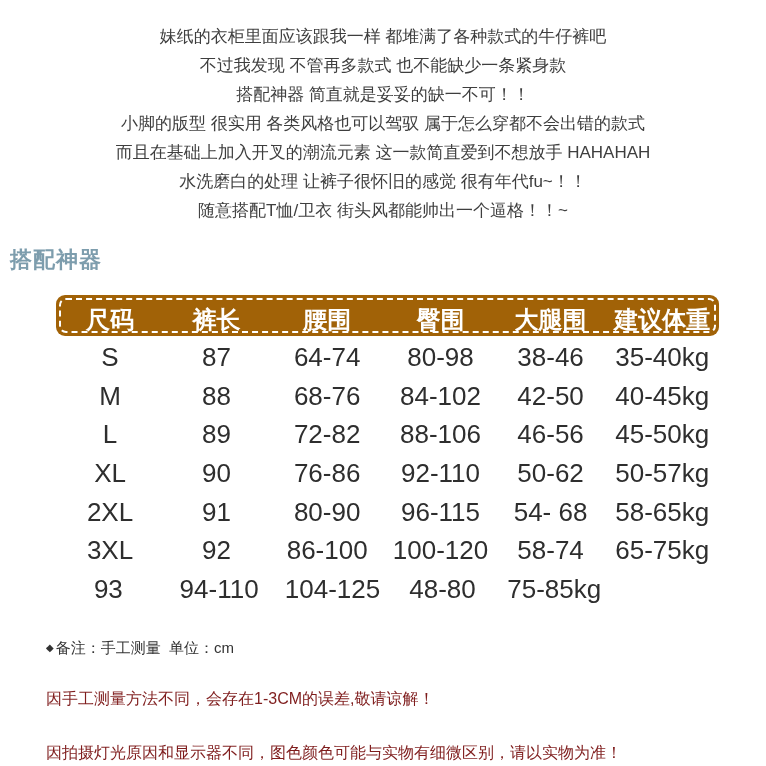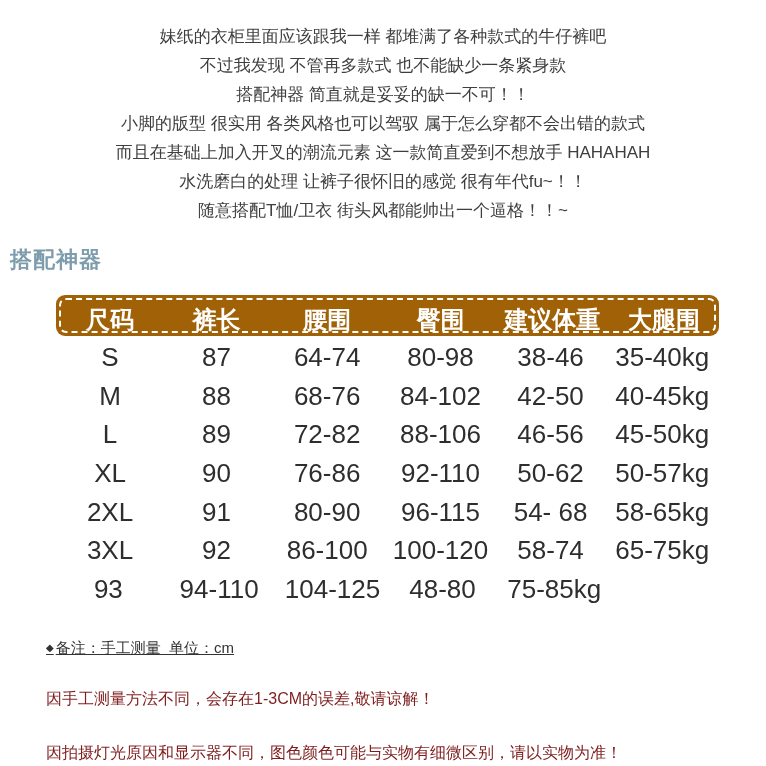--- a/index.html
+++ b/index.html
@@ -37,21 +37,20 @@
   .c1{width:16.3%} .c2{width:15.8%} .c3{width:17.6%}
   .c4{width:16.6%} .c5{width:16.6%} .c6{width:17.1%}
   .tbody { padding-top:2px; }
   .trow { display:flex; align-items:center; height:38.7px; }
   .trow .cell { font-size:26px; color:#2e2e2e; }
 
   
   .remark {
     margin:30px 0 0 46px; font-size:15px; color:#333333;
     white-space:pre-wrap;
-    text-decoration:underline;
   }
   .remark .bullet { font-size:10px; vertical-align:2px; margin-right:2px; }
   .footnote { margin-left:46px; font-size:16px; color:#7f1d1d; }
   .fn1 { margin-top:31px; }
   .fn2 { margin-top:33px; }
 </style>
 </head>
 <body>
 
 <div>
@@ -68,22 +67,22 @@
 
   <div class="size-heading">搭配神器</div>
 
   <div class="table-wrap">
 
     <div class="thead">
       <div class="cell c1">尺码</div>
       <div class="cell c2">裤长</div>
       <div class="cell c3">腰围</div>
       <div class="cell c4">臀围</div>
+      <div class="cell c5">大腿围</div>
       <div class="cell c6">建议体重</div>
-      <div class="cell c5">大腿围</div>
     </div>
 
     <div class="tbody">
 
       <div class="trow">
         <div class="cell c1">S</div>
         <div class="cell c2">87</div>
         <div class="cell c3">64-74</div>
         <div class="cell c4">80-98</div>
         <div class="cell c5">38-46</div>

